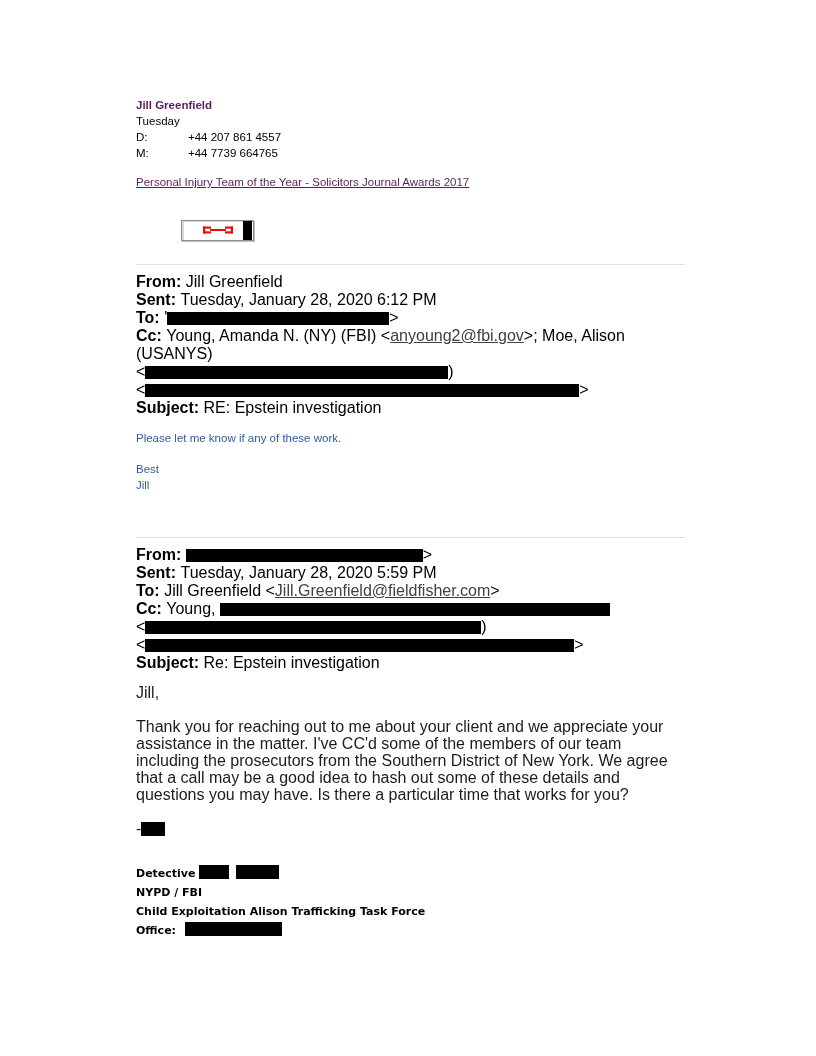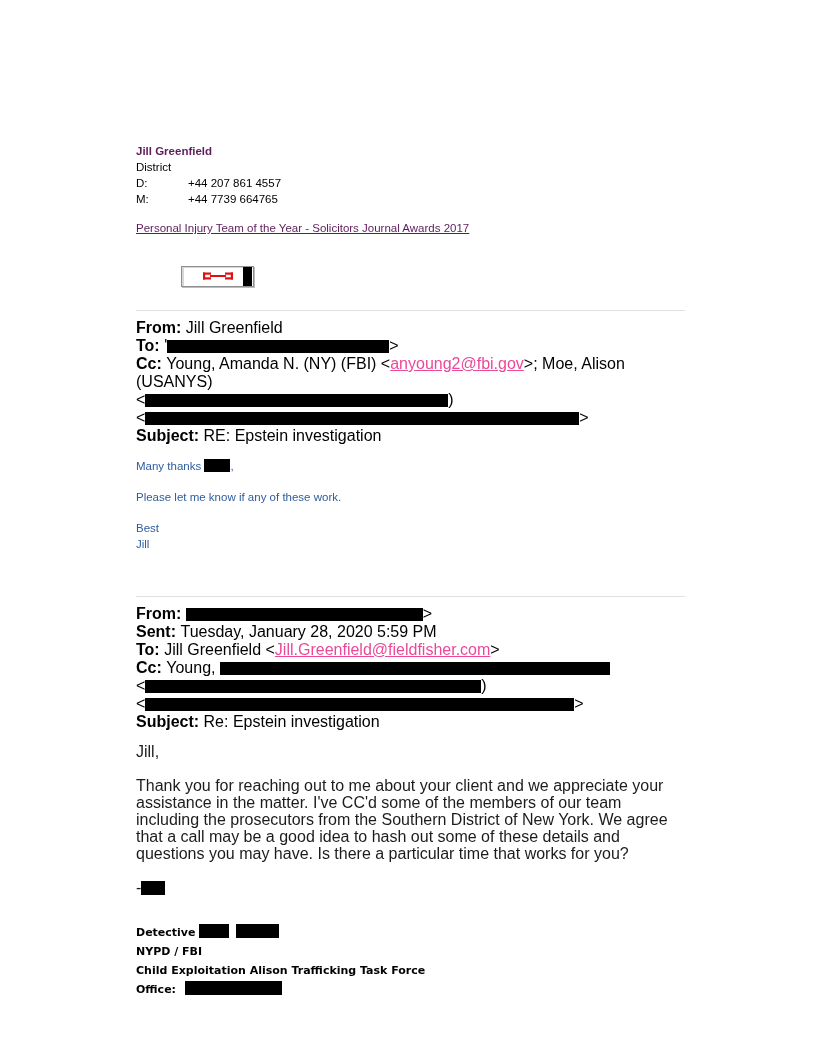--- a/index.html
+++ b/index.html
@@ -7,21 +7,20 @@
     width:816px; height:1056px;
     font-family:"Liberation Sans", sans-serif;
     color:#000;
     position:relative;
     overflow:hidden;
   }
   .content {
     position:absolute;
     left:136px; top:97px;
     width:549px;
-    margin-top:46px;
   }
 
   
   .sig-top { font-size:11.5px; line-height:16px; }
   .sig-name { font-weight:bold; color:#5E1C5C; }
   .phone-row .phone-label { display:inline-block; width:52px; }
   .award-link {
     display:inline-block;
     margin-top:13px;
     color:#5E1C5C;
@@ -51,21 +50,21 @@
   }
 
   
   .ehead { margin-top:8px; font-size:16px; line-height:18px; color:#000; }
   .ehead .lbl { font-weight:bold; }
   .redact {
     display:inline-block; background:#000;
     height:13px; vertical-align:-2px;
   }
   .redact.tall { height:14px; }
-  a.mail-link { color:#ec4899; text-decoration:underline; cursor:pointer; }
+  a.mail-link { color:#404040; text-decoration:underline; cursor:pointer; }
 
   
   .body1 { color:#2E5C9E; font-size:11.5px; line-height:15.5px; margin-top:14px; }
   .body1 p { margin:0 0 15.5px 0; }
   .body1 p.closing { margin:0; }
 
   
   .body2 { color:#1c1c1c; font-size:16px; line-height:17px; margin-top:12px; }
   .body2 p { margin:0 0 17px 0; }
   .body2 .sign-dash { margin:9px 0 0 0; }
@@ -81,21 +80,21 @@
   }
   .sig-bottom .redact { height:14px; vertical-align:-2px; }
 </style>
 </head>
 <body>
 
 <div class="content">
 
   <div class="sig-top">
     <div class="sig-name">Jill Greenfield</div>
-    <div>District</div>
+    <div>Tuesday</div>
     <div class="phone-row">
       <span class="phone-label">D:</span><span>+44 207 861 4557</span>
     </div>
     <div class="phone-row">
       <span class="phone-label">M:</span><span>+44 7739 664765</span>
     </div>
     <a class="award-link">Personal Injury Team of the Year - Solicitors Journal Awards 2017</a>
     <div class="img-placeholder">
       <span>
         <svg width="34" height="10" viewBox="0 0 34 10">
@@ -111,29 +110,29 @@
         </svg>
       </span>
       <span class="right-redact"></span>
     </div>
   </div>
 
   <hr class="rule">
 
   <div class="ehead">
     <div><span class="lbl">From: </span><span>Jill Greenfield</span></div>
+    <div><span class="lbl">Sent: </span><span>Tuesday, January 28, 2020 6:12 PM</span></div>
     <div><span class="lbl">To: </span><span>'</span><span class="redact" style="width:222px"></span><span>&gt;</span></div>
     <div><span class="lbl">Cc: </span><span>Young, Amanda N. (NY) (FBI) &lt;</span><a class="mail-link">anyoung2@fbi.gov</a><span>&gt;; Moe, Alison (USANYS)</span></div>
     <div><span>&lt;</span><span class="redact" style="width:303px"></span><span>)</span></div>
     <div><span>&lt;</span><span class="redact" style="width:434px"></span><span>&gt;</span></div>
     <div><span class="lbl">Subject: </span><span>RE: Epstein investigation</span></div>
   </div>
 
   <div class="body1">
-    <p><span>Many thanks </span><span class="redact" style="width:26px"></span><span>,</span></p>
     <p>Please let me know if any of these work.</p>
     <p class="closing">Best</p>
     <p class="closing">Jill</p>
   </div>
 
   <hr class="rule" style="margin-top:44px">
 
   <div class="ehead">
     <div><span class="lbl">From: </span><span class="redact" style="width:237px"></span><span>&gt;</span></div>
     <div><span class="lbl">Sent: </span><span>Tuesday, January 28, 2020 5:59 PM</span></div>

